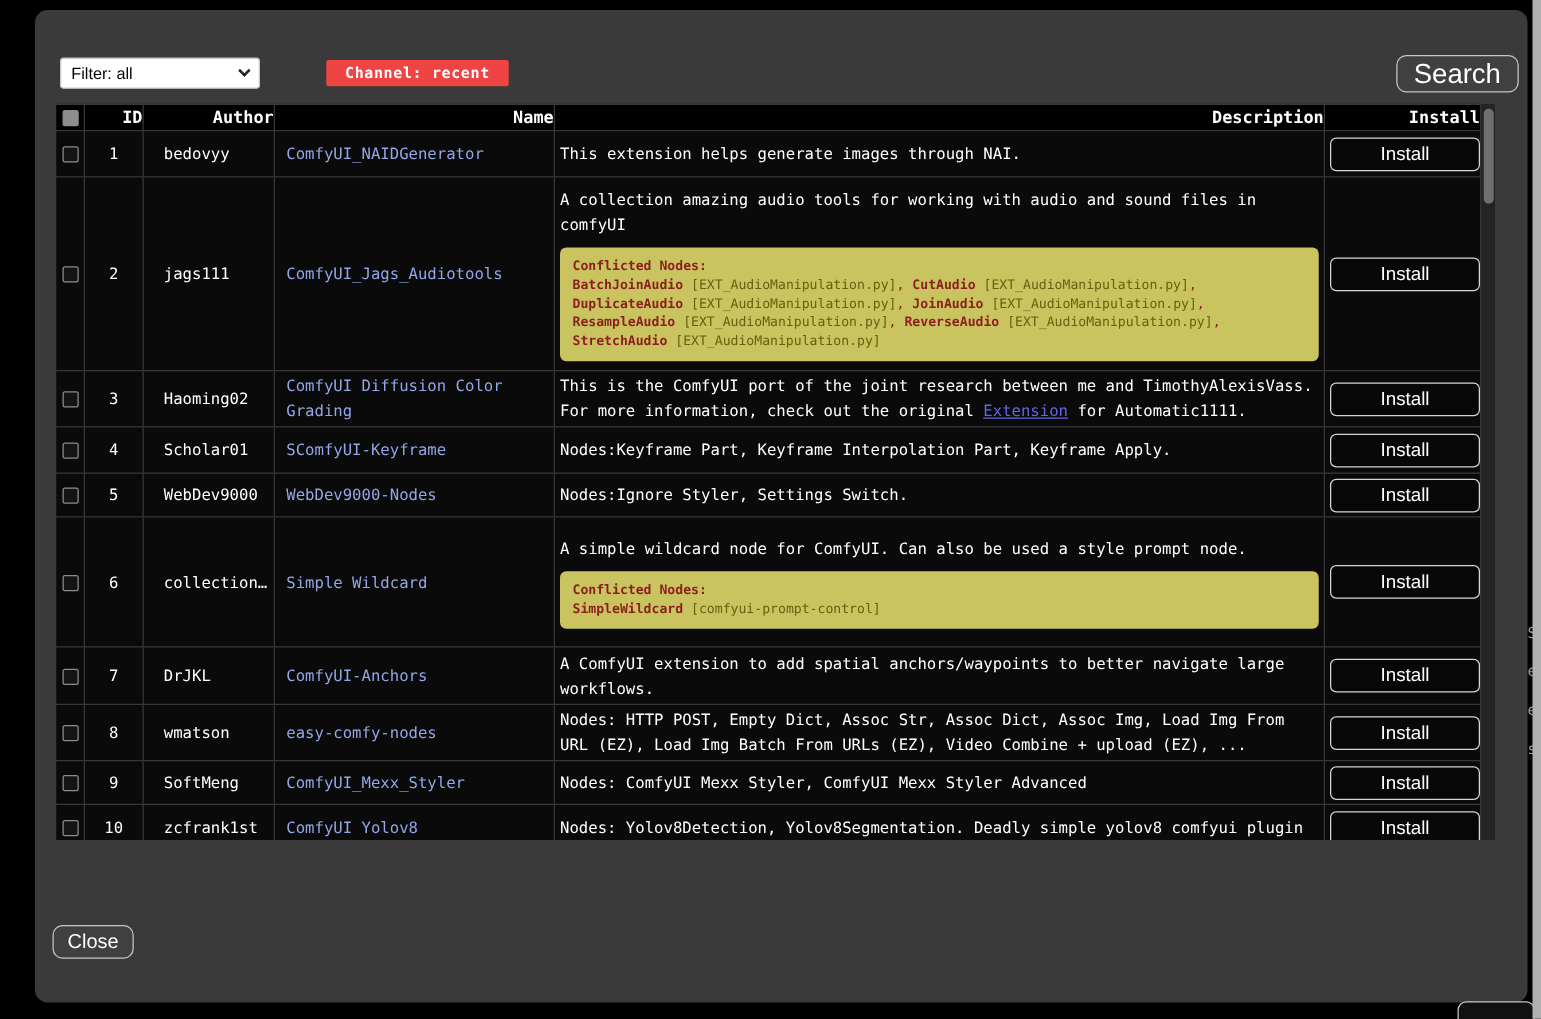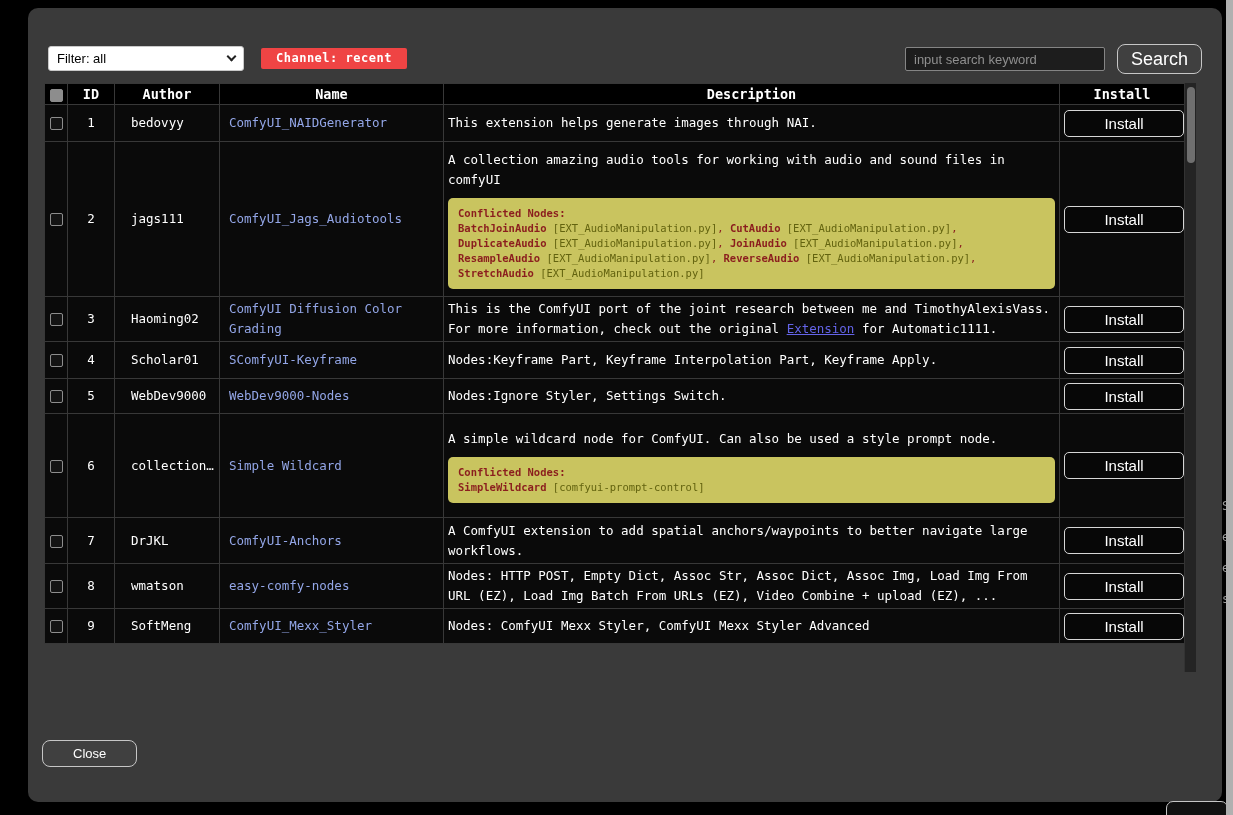--- a/index.html
+++ b/index.html
@@ -2,42 +2,42 @@
 <html><head>
 <meta charset="utf-8">
 <style>
   *{margin:0;padding:0;box-sizing:border-box}
   html,body{width:1233px;height:815px;background:#000;overflow:hidden;
     font-family:"DejaVu Sans Mono","Liberation Mono",monospace}
   .modal{position:absolute;left:28px;top:8px;width:1194px;height:794px;
     background:#3a3a3a;border-radius:10px}
 
   
-  .filter-wrap{position:absolute;left:20px;top:38px;width:196px;height:25px}
+  .filter-wrap{position:absolute;left:20px;top:38px;width:160px;height:25px}
   select.filter{width:100%;height:100%;appearance:none;-webkit-appearance:none;
     background:#fff;color:#000;border:1px solid #c9c9c9;border-radius:3px;
     font:13px "Liberation Sans",sans-serif;padding:0 22px 0 8px}
   .select-arrow{position:absolute;right:9px;top:7px;width:7px;height:7px;
     border-right:2px solid #222;border-bottom:2px solid #222;transform:rotate(45deg);pointer-events:none}
   .badge{position:absolute;left:233px;top:40px;height:21px;background:#ef4444;color:#fff;
     font-weight:bold;font-size:12px;line-height:21px;padding:0 15px;border-radius:2px;letter-spacing:.5px}
   .search-input{position:absolute;left:877px;top:39px;width:200px;height:24px;background:#1d1d1d;
     border:1px solid #858585;border-radius:2px;color:#ddd;font:13px "Liberation Sans",sans-serif;padding:0 8px}
   .search-input::placeholder{color:#8f8f8f}
   .btn{background:#404040;border:1px solid #c6c6c6;border-radius:8px;color:#fff;
     font-family:"Liberation Sans",sans-serif;cursor:pointer}
-  .search-btn{position:absolute;left:1089px;top:36px;height:30px;padding:0 13px;font-size:18px}
-  .close-btn{position:absolute;left:14px;top:732px;height:27px;padding:0 30px;font-size:13px}
+  .search-btn{position:absolute;left:1089px;top:36px;height:30px;padding:0 13px;font-size:22px}
+  .close-btn{position:absolute;left:14px;top:732px;height:27px;padding:0 11px;font-size:16px}
 
   
   .table-zone{position:absolute;left:16px;top:75px;width:1152px;height:589px;overflow:hidden}
   table.grid{border-collapse:collapse;width:1140px;table-layout:fixed;background:#0a0a0a;color:#fff}
   th,td{border:1px solid #383838}
   thead tr{height:21px}
-  thead th{background:#000;font-weight:bold;font-size:13.5px;text-align:center;padding:0;color:#fff}
+  thead th{background:#000;font-weight:bold;font-size:13.5px;text-align:right;padding:0;color:#fff}
   td{vertical-align:middle;font-size:12.5px;line-height:20px;padding:2px 4px}
   tbody tr:nth-child(1){height:37px}
   tbody tr:nth-child(2){height:155px}
   tbody tr:nth-child(3){height:45px}
   tbody tr:nth-child(4){height:37px}
   tbody tr:nth-child(5){height:35px}
   tbody tr:nth-child(6){height:104px}
   tbody tr:nth-child(7){height:46px}
   tbody tr:nth-child(8){height:45px}
   tbody tr:nth-child(9){height:35px}
@@ -78,21 +78,20 @@
 
   <span class="filter-wrap">
     <select class="filter">
       <option>Filter: all</option>
     </select>
     <span class="select-arrow"></span>
   </span>
 
   <span class="badge">Channel: recent</span>
 
-  <input class="search-input" placeholder="input search keyword" style="">
   <button class="btn search-btn">Search</button>
 
   <div class="table-zone">
     <table class="grid">
       <colgroup>
         <col style="width:23px">
           <col style="width:47px">
           <col style="width:105px">
         <col style="width:224px">
           <col style="width:616px">
@@ -180,20 +179,28 @@
             <td class="install-cell"><button class="install-btn">Install</button></td>
           </tr>
           <tr>
             <td class="cb-cell"><input class="cb" type="checkbox" style=""></td>
             <td class="id-cell">9</td>
             <td class="author-cell">SoftMeng</td>
             <td class="name-cell"><a class="name-link" href="#">ComfyUI_Mexx_Styler</a></td>
             <td class="desc-cell">Nodes: ComfyUI Mexx Styler, ComfyUI Mexx Styler Advanced</td>
             <td class="install-cell"><button class="install-btn">Install</button></td>
           </tr>
+          <tr>
+            <td class="cb-cell"><input class="cb" type="checkbox" style=""></td>
+            <td class="id-cell">10</td>
+            <td class="author-cell">zcfrank1st</td>
+            <td class="name-cell"><a class="name-link" href="#">ComfyUI Yolov8</a></td>
+            <td class="desc-cell">Nodes: Yolov8Detection, Yolov8Segmentation. Deadly simple yolov8 comfyui plugin</td>
+            <td class="install-cell"><button class="install-btn">Install</button></td>
+          </tr>
         </tbody>
     </table>
     <div class="vscroll">
       <div class="vthumb"></div>
     </div>
   </div>
 
   <button class="btn close-btn">Close</button>
 </div>
 

